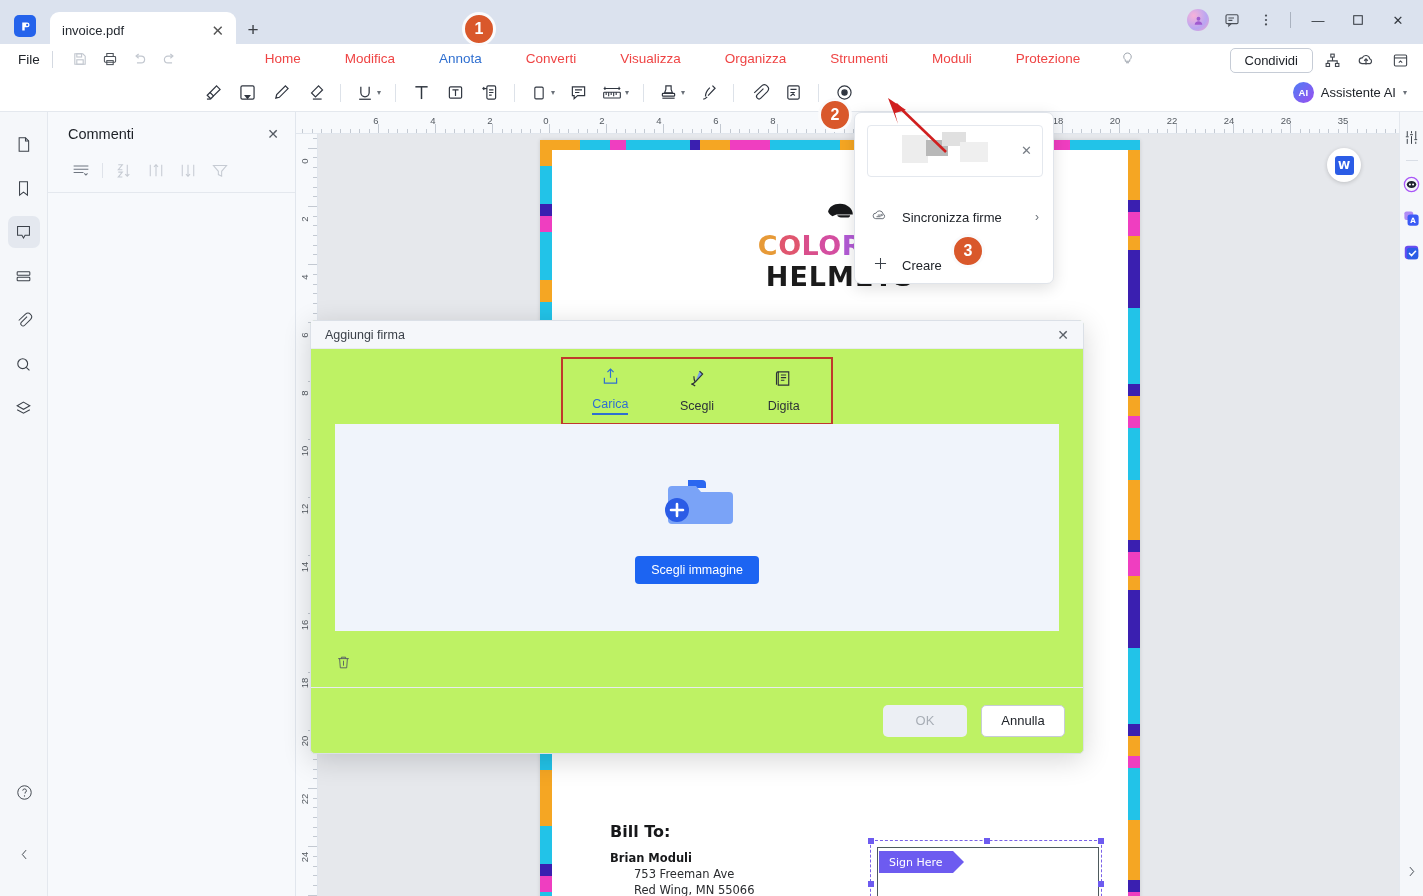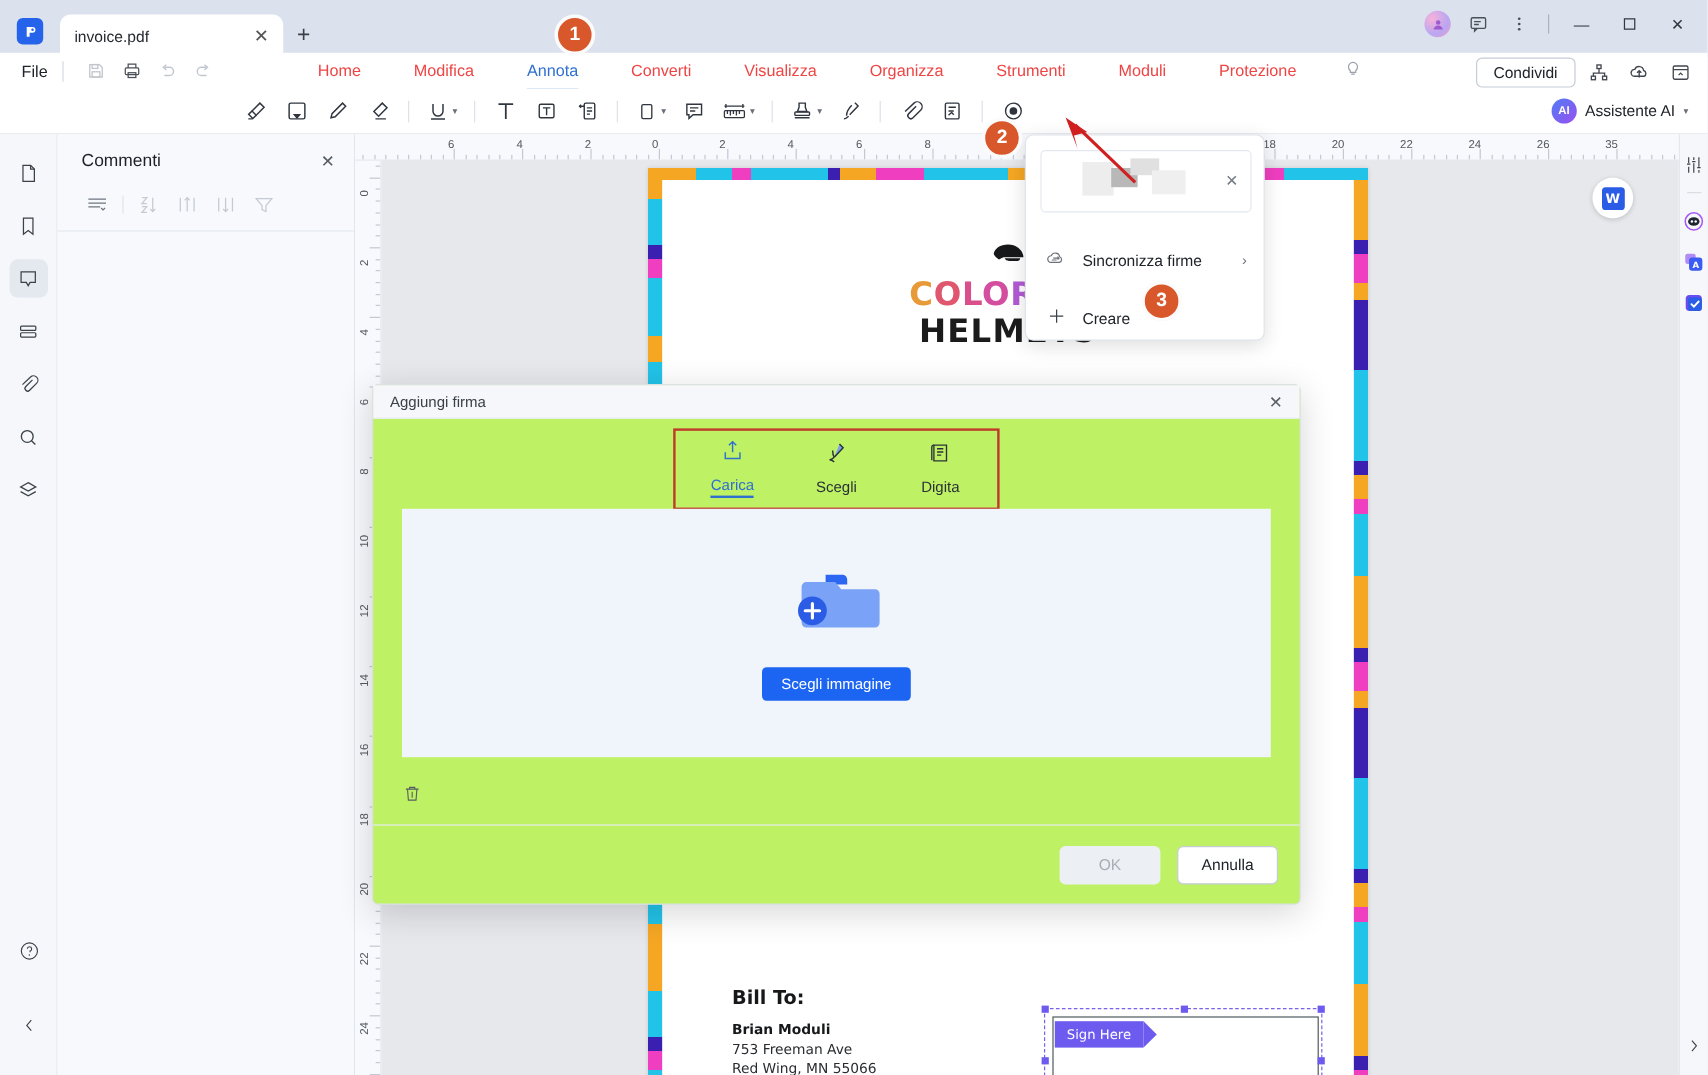--- a/index.html
+++ b/index.html
@@ -182,21 +182,21 @@
 
   .logo-wrap { text-align:center; padding-top: 52px; }
   .helmet { width: 38px; height: 22px; margin: 0 auto 6px; }
   .word-colorful { font-family:"DejaVu Sans", sans-serif; font-weight:bold; font-size:27px; letter-spacing:0.5px; }
   .word-helmets { font-family:"DejaVu Sans", sans-serif; font-weight:bold; font-size:27px; color:#1b1b1b; letter-spacing:1px; }
   .word-company { font-family:"DejaVu Sans", sans-serif; font-size:10.5px; color:#3a3a3a; letter-spacing:4px; margin-top:3px; }
 
   .billto { position:absolute; left: 58px; top: 672px; }
   .billto-h { font-family:"DejaVu Sans",sans-serif; font-weight:bold; font-size:16px; color:#17181a; }
   .billto-n { font-family:"DejaVu Sans",sans-serif; font-weight:bold; font-size:11.5px; color:#17181a; margin-top:10px; }
-  .billto-l { font-family:"DejaVu Sans",sans-serif; font-size:11.5px; color:#2a2c2f; margin-top:2px; }
+  .billto-l { font-family:"DejaVu Sans",sans-serif; font-size:11.5px; color:#2a2c2f; margin-top:2px;margin-left:24px; }
 
   .signfield {
     position:absolute; left: 318px; top: 690px; width: 232px; height: 86px;
     border: 1px dashed #7b61e8;
   }
   .signfield-box { position:absolute; left:6px; top:6px; right:2px; bottom:-12px; border:1px solid #4e5a5d; background:#fff; }
   .sign-tag {
     position:absolute; left: 8px; top: 10px; height: 22px; background:#6d5bf0;
     color:#fff; font-size:11px; display:flex; align-items:center; padding: 0 10px;
     font-family:"DejaVu Sans",sans-serif;

